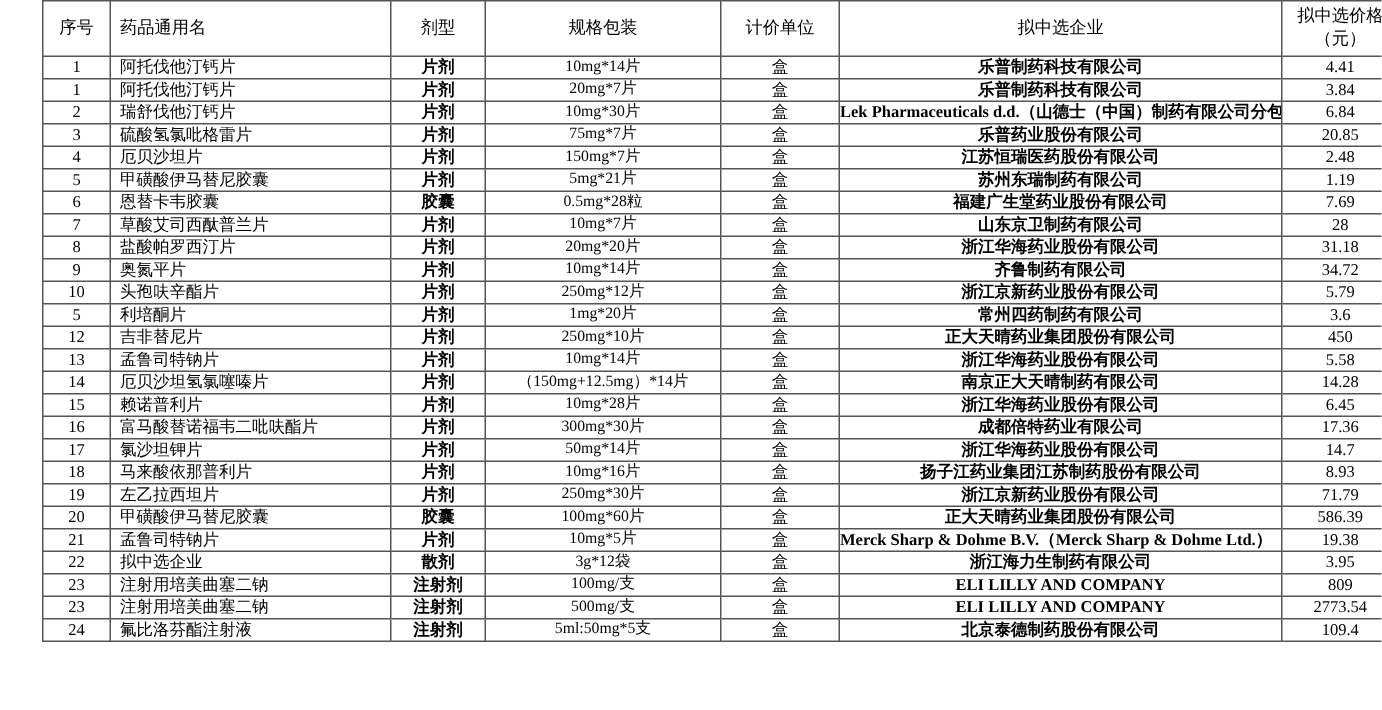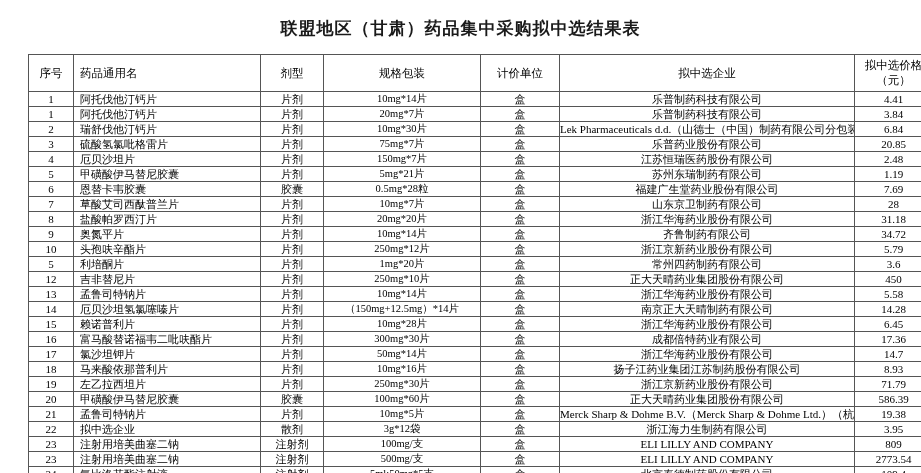--- a/index.html
+++ b/index.html
@@ -54,24 +54,24 @@
     font-weight: normal;
     font-family: "Liberation Sans", "DejaVu Sans", sans-serif;
     font-size: 11.5px;
     text-align: center;
     height: 34px;
     line-height: 15px;
     padding: 1px 2px;
   }
   .c-no     { width: 40px;  text-align: center; }
   .c-name   { width: 178px; text-align: left;   padding-left: 6px !important; }
-  .c-form   { width: 58px;  text-align: center; }
+  .c-form   { width: 58px;  text-align: center; font-weight: bold; }
   .c-spec   { width: 152px; text-align: center; }
   .c-unit   { width: 74px;  text-align: center; }
-  .c-firm   { width: 290px; text-align: center; }
+  .c-firm   { width: 290px; text-align: center; font-weight: bold; }
   .c-price  { width: 73px;  text-align: center; }
 
   td.c-name { font-size: 11px; }
   td.c-firm { font-size: 11px; }
   td.c-spec { font-size: 10.5px; }
   td.c-price { font-size: 11px; }
   td.c-no { font-size: 11px; }
   td.c-form { font-size: 11px; }
   td.c-unit { font-size: 11px; }
 
@@ -83,21 +83,20 @@
   }
   .header-two-line {
     white-space: normal;
   }
 </style>
 </head>
 <body>
 
 <div class="page">
 
-  <div class="title">联盟地区（甘肃）药品集中采购拟中选结果表</div>
 
   <div class="table-wrap">
     <table class="result">
       <thead>
         <tr>
           <th class="c-no">序号</th>
           <th class="c-name" style="text-align:left;">药品通用名</th>
           <th class="c-form">剂型</th>
           <th class="c-spec">规格包装</th>
           <th class="c-unit">计价单位</th>

